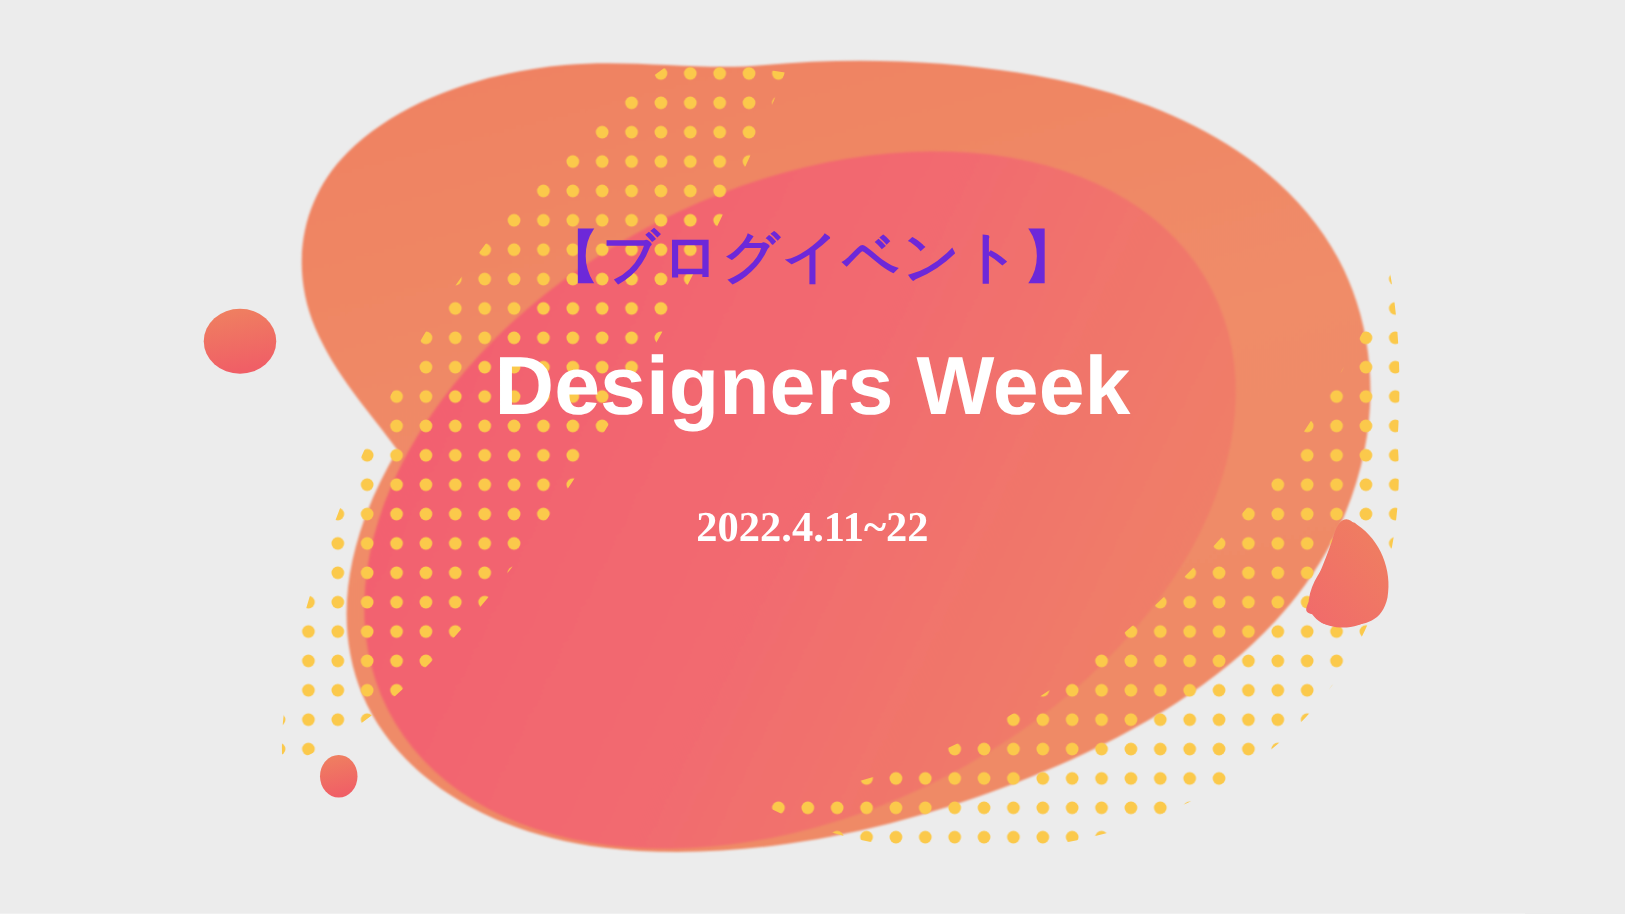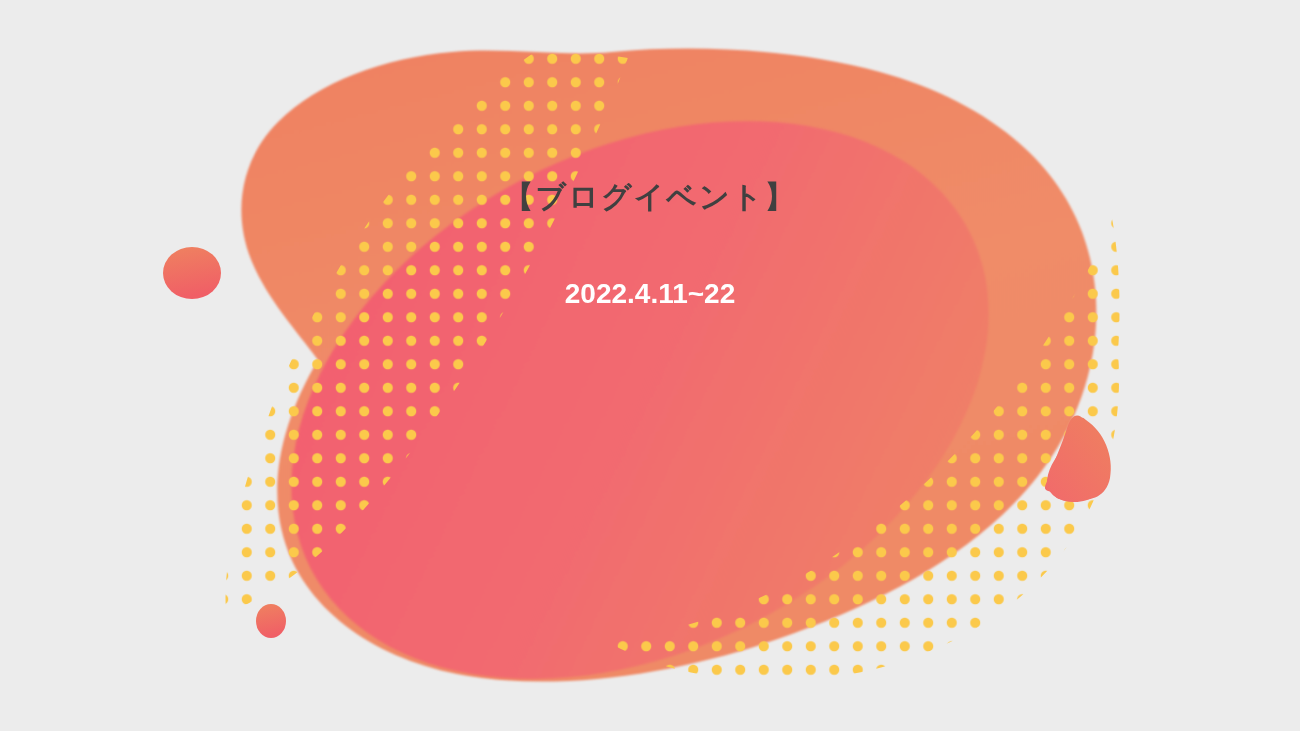--- a/index.html
+++ b/index.html
@@ -33,22 +33,22 @@
     z-index: 5;
     display: flex;
     flex-direction: column;
     align-items: center;
     justify-content: flex-start;
     pointer-events: none;
   }
 
   .eyebrow {
     margin-top: 180px;
-    color: #404040;
-    font-size: 30px;
+    color: #6d28d9;
+    font-size: 45px;
     font-weight: 700;
     letter-spacing: 2px;
     line-height: 1.15;
     text-align: center;
     font-family: "DejaVu Sans", "Liberation Sans", sans-serif;
   }
 
   .title {
     margin-top: 36px;
     color: #ffffff;
@@ -59,27 +59,27 @@
     letter-spacing: 0px;
     font-family: "Liberation Sans", "DejaVu Sans", sans-serif;
   }
 
   .title .line2 {
     display: block;
     font-family: "DejaVu Sans", "Liberation Sans", sans-serif;
   }
 
   .date {
-    margin-top: 28px;
+    margin-top: 56px;
     color: #ffffff;
-    font-size: 28px;
+    font-size: 34px;
     font-weight: 700;
     line-height: 1.1;
     text-align: center;
-    font-family: Liberation Sans, sans-serif;
+    font-family: Liberation Serif, serif;
   }
 </style>
 </head>
 <body>
 
 <div class="banner">
 
   <svg class="art" viewBox="0 0 1300 731" xmlns="http://www.w3.org/2000/svg" aria-hidden="true">
     <defs>
       <linearGradient id="gradOrange" x1="0" y1="0" x2="0.35" y2="1">
@@ -177,17 +177,18 @@
              C1105,493 1090,503 1072,502
              C1056,501 1046,492 1047,480
              C1049,465 1058,455 1066,443
              C1072,433 1076,420 1081,418
              C1084,417 1086,420 1087,424 Z"></path>
   </svg>
 
   <div class="text-layer">
     <div class="eyebrow">【ブログイベント】</div>
     <div class="title">
+      <span class="line1">Designers Week</span>
     </div>
     <div class="date">2022.4.11~22</div>
   </div>
 
 </div>
 
 </body></html>

